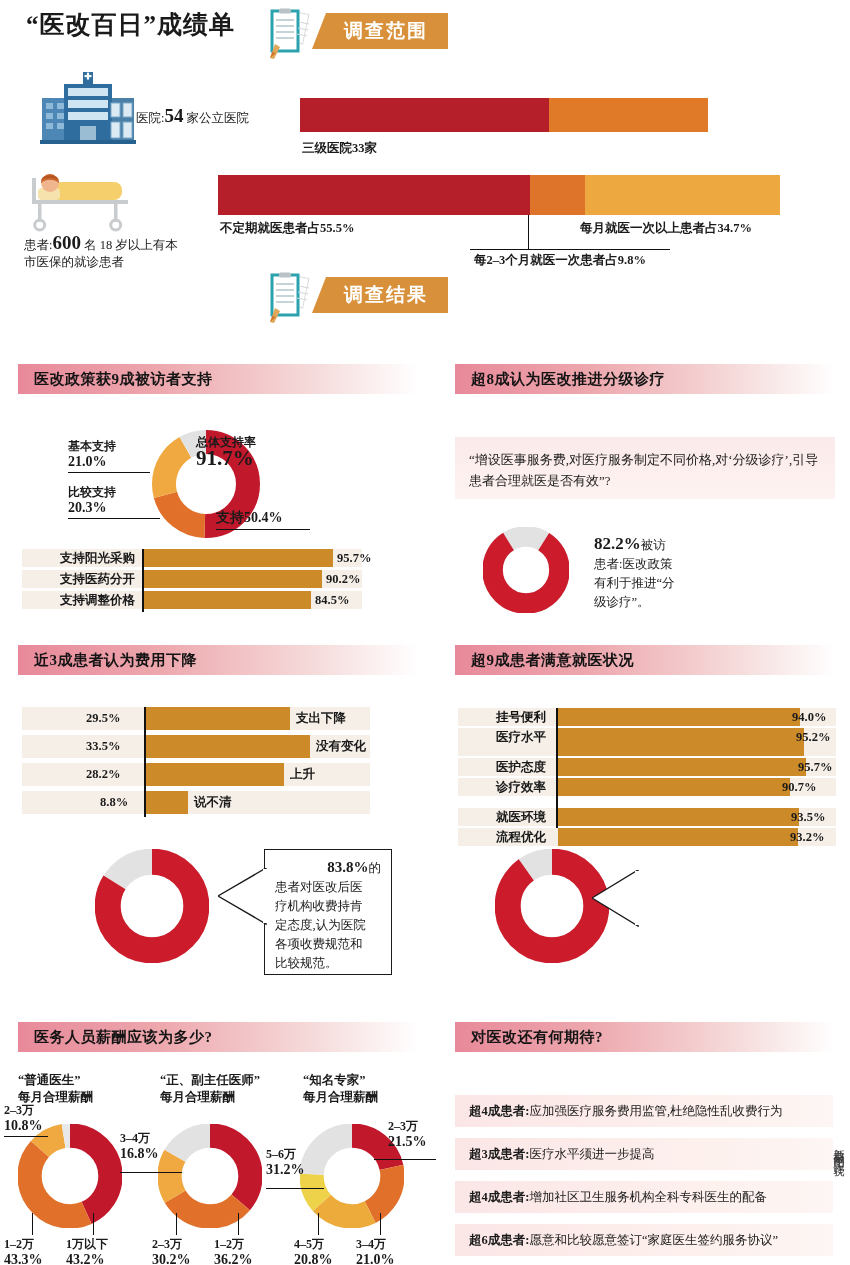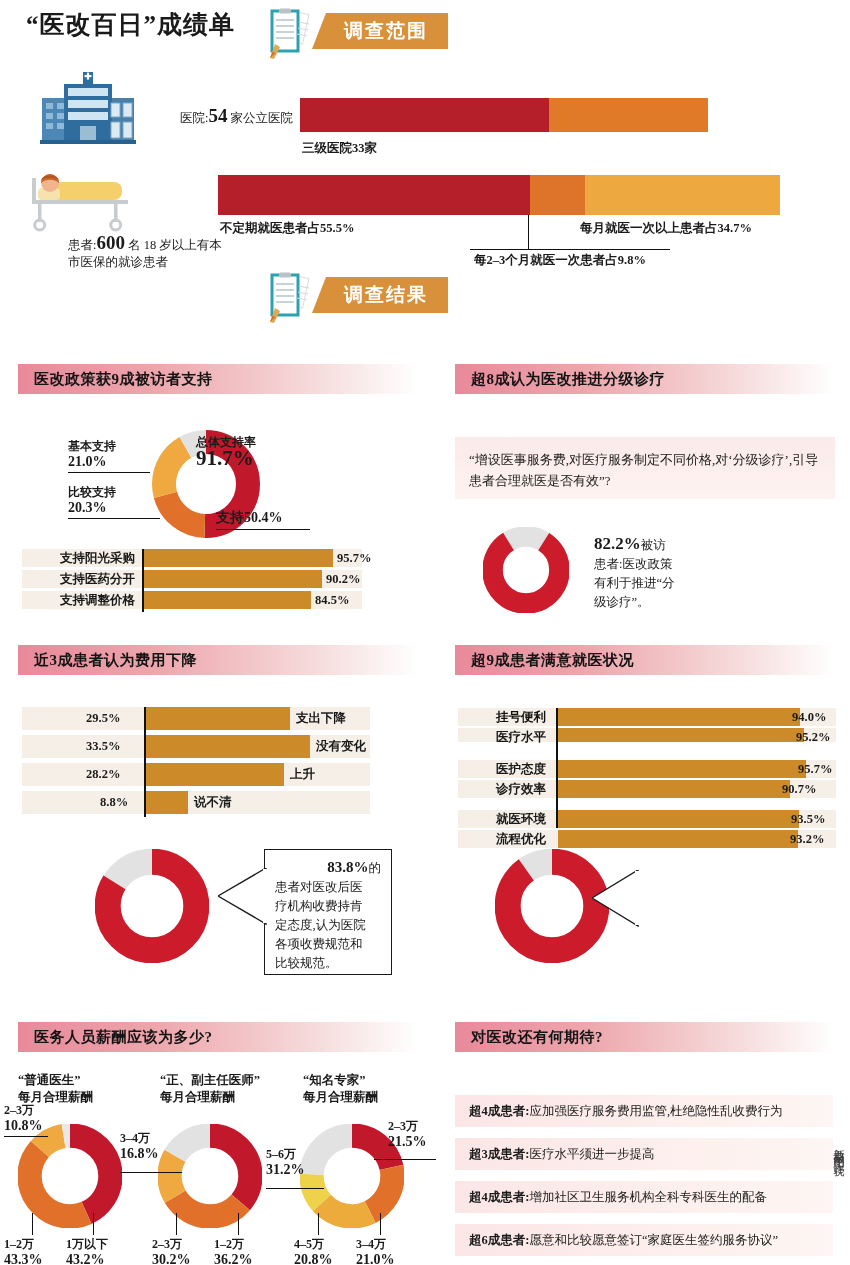--- a/index.html
+++ b/index.html
@@ -34,21 +34,21 @@
     height: 36px; width: 136px;
     background: #d8913a;
     display: flex; align-items: center; justify-content: center;
     color: #fff; font-size: 19px; font-weight: bold;
     letter-spacing: 2px;
     clip-path: polygon(14px 0, 100% 0, 100% 100%, 0 100%);
     padding-left: 12px;
   }
 
   
-  .entity-caption { font-size: 12.5px; line-height: 17px; margin-left: 44px; }
+  .entity-caption { font-size: 12.5px; line-height: 17px; }
   .entity-caption .big { font-size: 19px; font-weight: bold; }
 
   
   .stack { position: absolute; display: flex; }
   .seg { height: 100%; }
   .barlabel { position: absolute; font-size: 12.5px; font-weight: bold; text-align: center; }
 
   
   .panel-head {
     height: 30px;
@@ -345,21 +345,21 @@
   <div class="abs panel-head" style="left:455px; top:645px; width:380px;">
     <div class="txt">超9成患者满意就医状况</div>
   </div>
 
   <div class="abs" style="left:458px; top:708px; width:378px;">
     <div class="hrow" style="height:18px; margin-bottom:2px;">
       <div class="fill" style="left:100px; width:242px;"></div>
       <div class="lbl" style="left:38px; color:#111;">挂号便利</div>
       <div class="lbl" style="left:334px;">94.0%</div>
     </div>
-    <div class="hrow" style="height:14px; margin-bottom:18px;">
+    <div class="hrow" style="height:28px; margin-bottom:2px;">
       <div class="fill" style="left:100px; width:246px;"></div>
       <div class="lbl" style="left:38px;">医疗水平</div>
       <div class="lbl" style="left:338px;">95.2%</div>
     </div>
     <div class="hrow" style="height:18px; margin-bottom:2px;">
       <div class="fill" style="left:100px; width:248px;"></div>
       <div class="lbl" style="left:38px;">医护态度</div>
       <div class="lbl" style="left:340px;">95.7%</div>
     </div>
     <div class="hrow" style="height:18px; margin-bottom:12px;">

